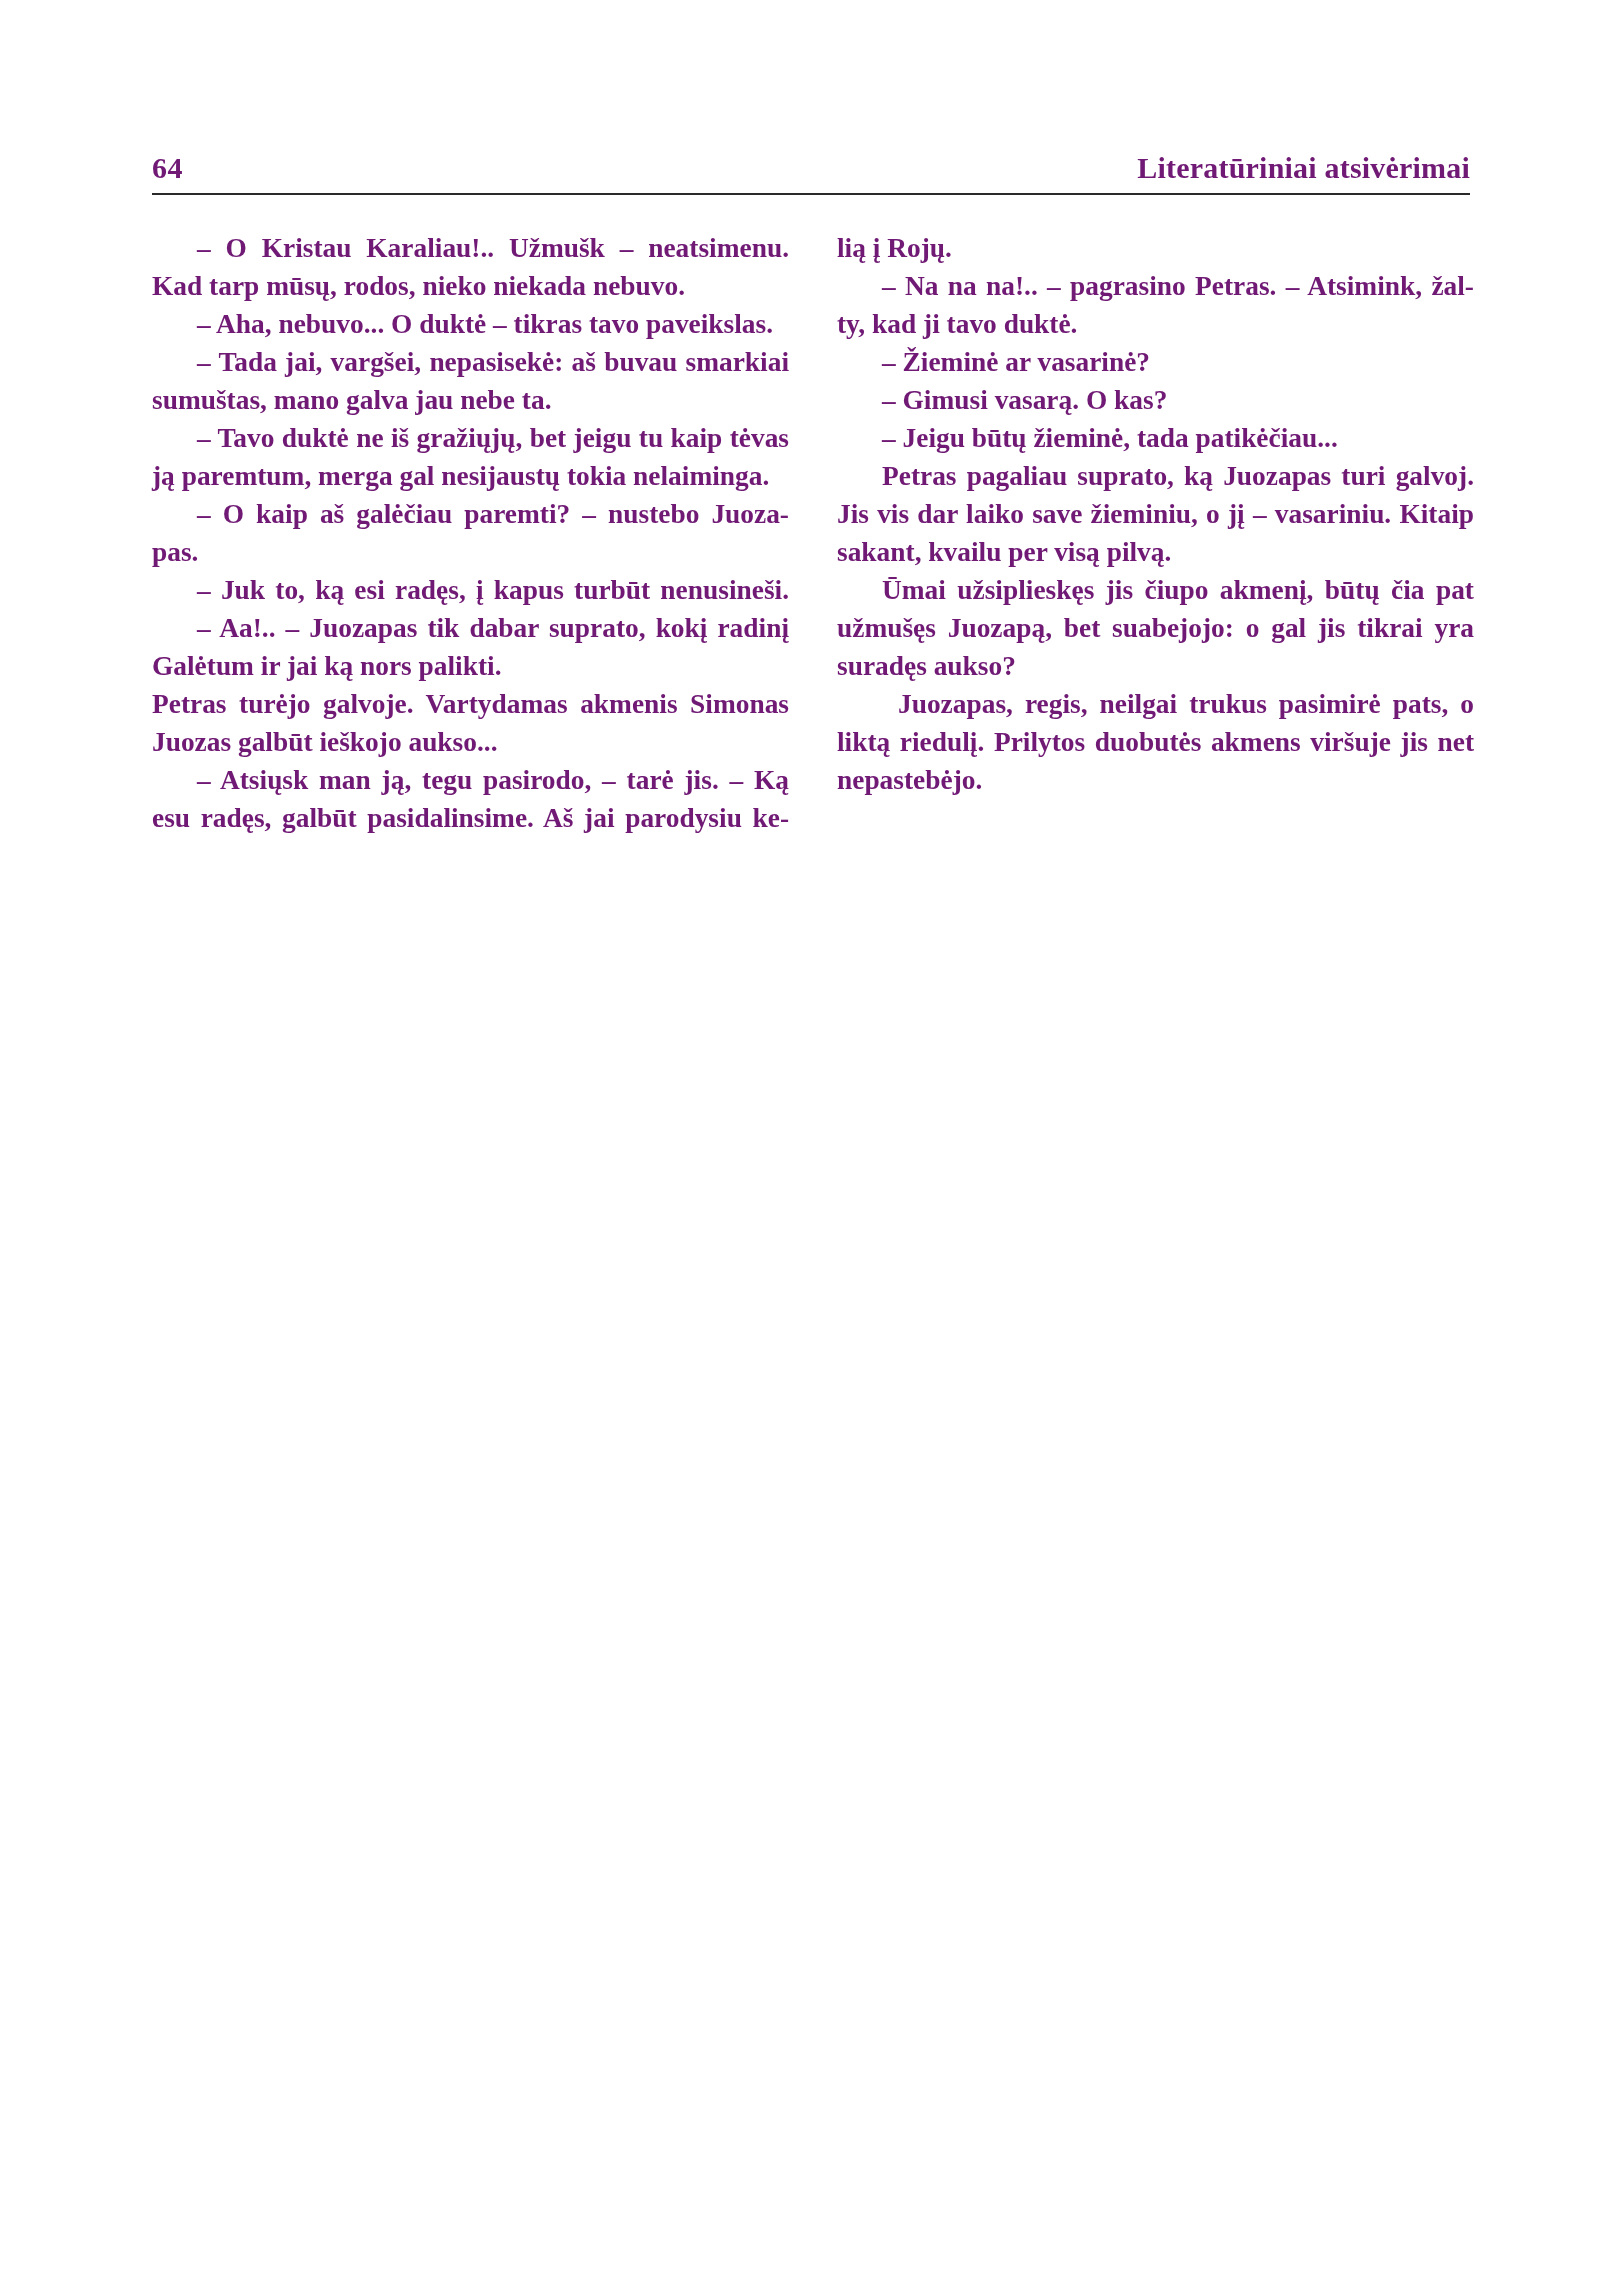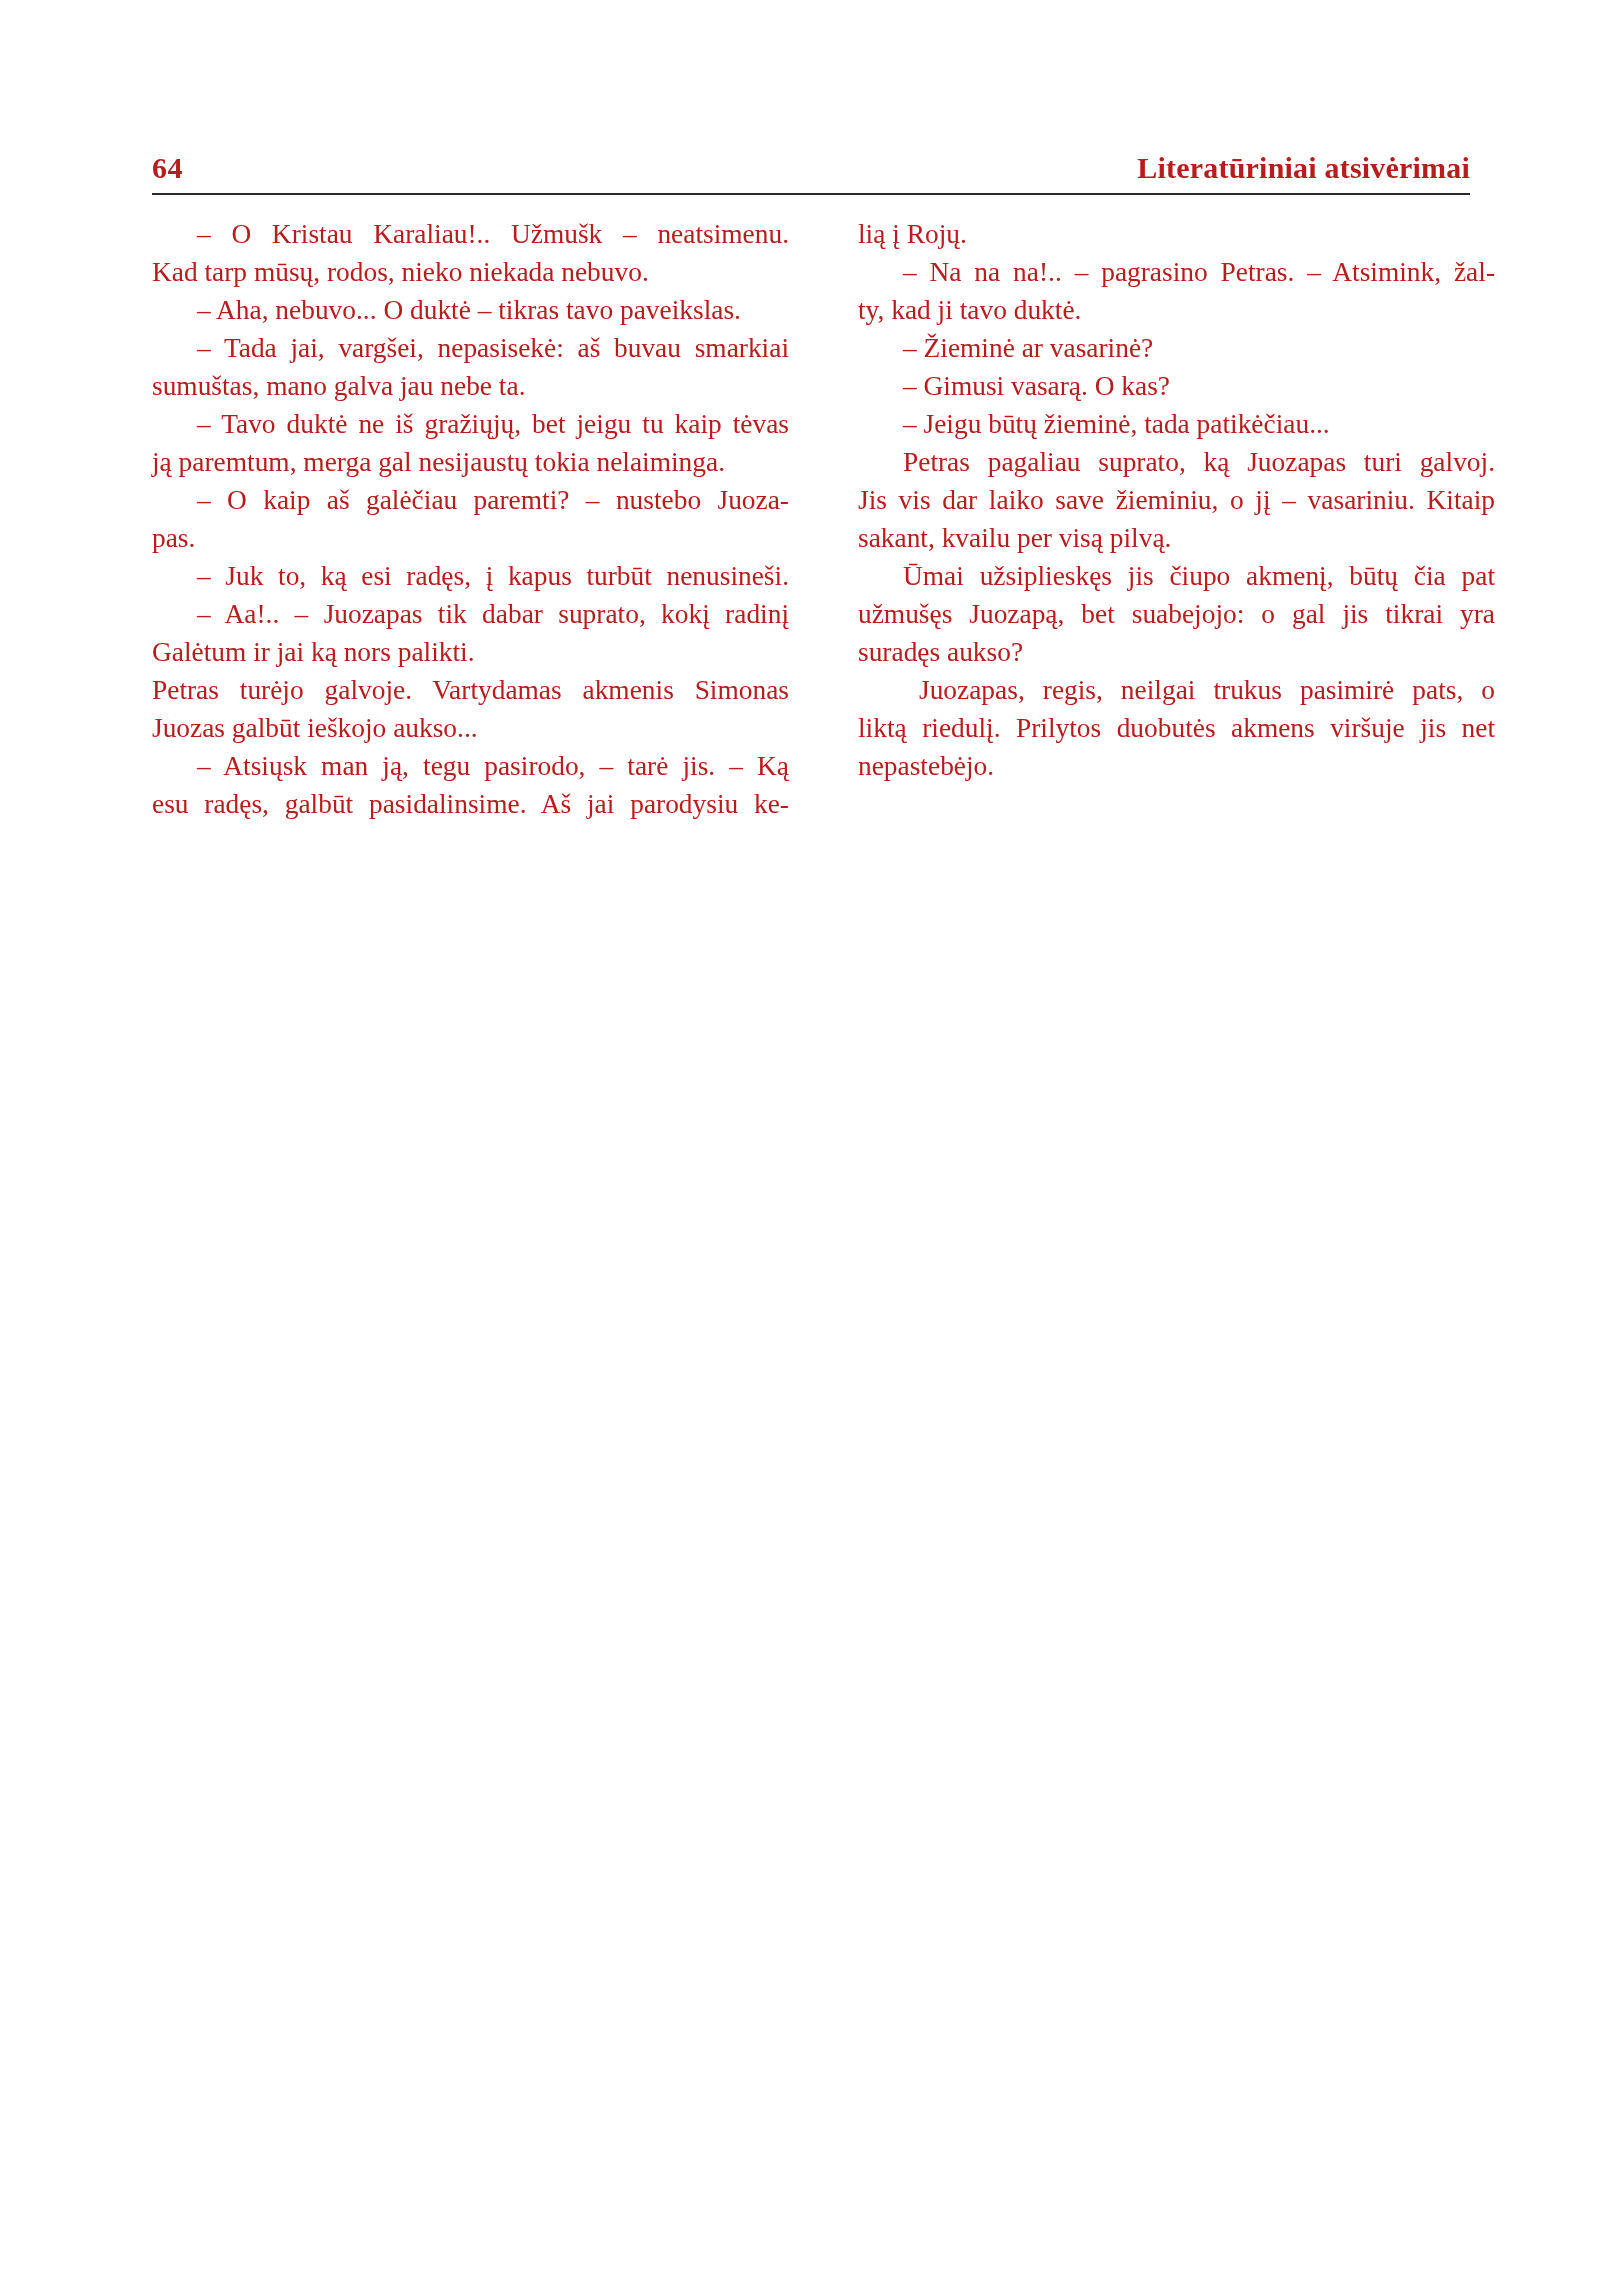--- a/index.html
+++ b/index.html
@@ -3,21 +3,21 @@
 <meta charset="utf-8">
 <style>
   * { margin: 0; padding: 0; box-sizing: border-box; }
   html, body { background: #e8e8e8; }
   .page {
     position: relative;
     width: 1621px;
     height: 2293px;
     margin: 0 auto;
     background: #ffffff;
-    color: #b91c1c;
+    color: #701a75;
     font-family: "Liberation Serif", "DejaVu Serif", serif;
     padding: 0 151px 0 152px;
     overflow: hidden;
   }
   .page-header {
     padding-top: 112px;
     display: flex;
     justify-content: space-between;
     align-items: baseline;
     font-weight: bold;
@@ -27,23 +27,24 @@
   .page-number { letter-spacing: 0.5px; }
   .header-title { letter-spacing: 0.2px; margin-top: 36px; }
   .header-rule {
     margin-top: 5.9px;
     border: none;
     border-top: 2.9px solid #2a2a2a;
     width: 100%;
     height: 0;
   }
   .columns {
-    margin-top: 20px;
+    margin-top: 34px;
     display: flex;
-    gap: 69px;
+    gap: 48px;
+    font-weight: bold;
   }
   .col {
     width: 637px;
     flex: 0 0 637px;
     font-size: 27.4px;
     line-height: 38px;
   }
   .line {
     text-align: justify;
     text-align-last: justify;

